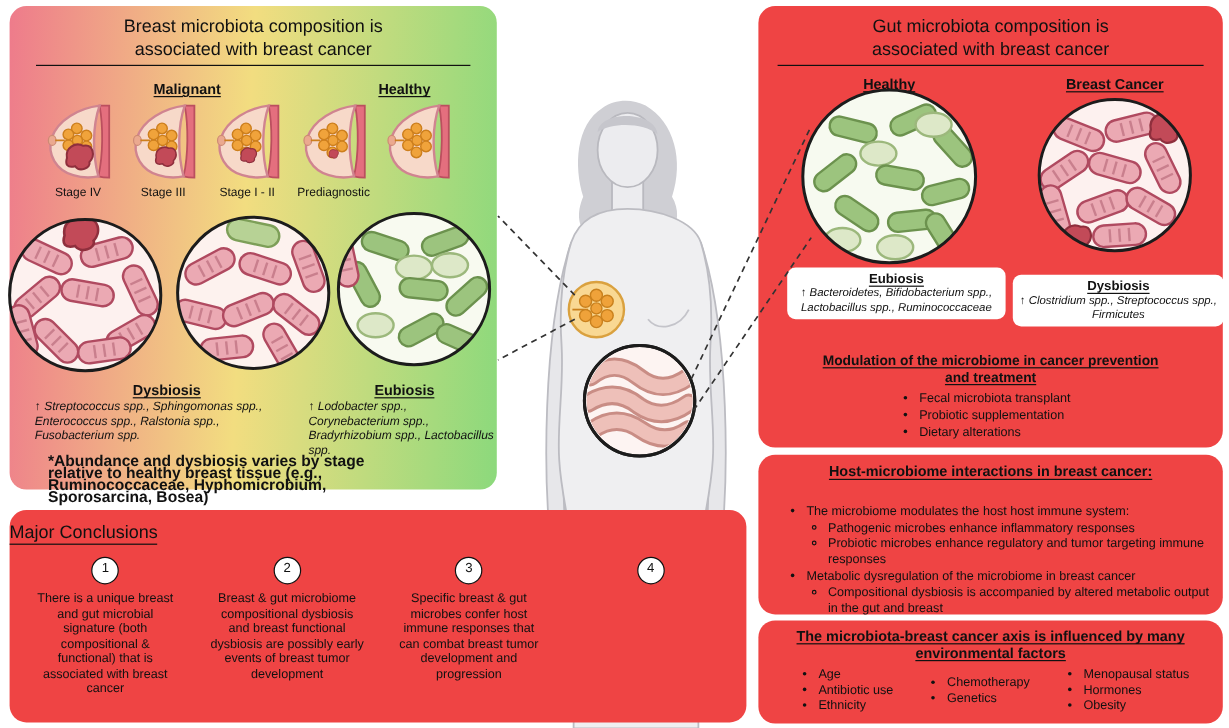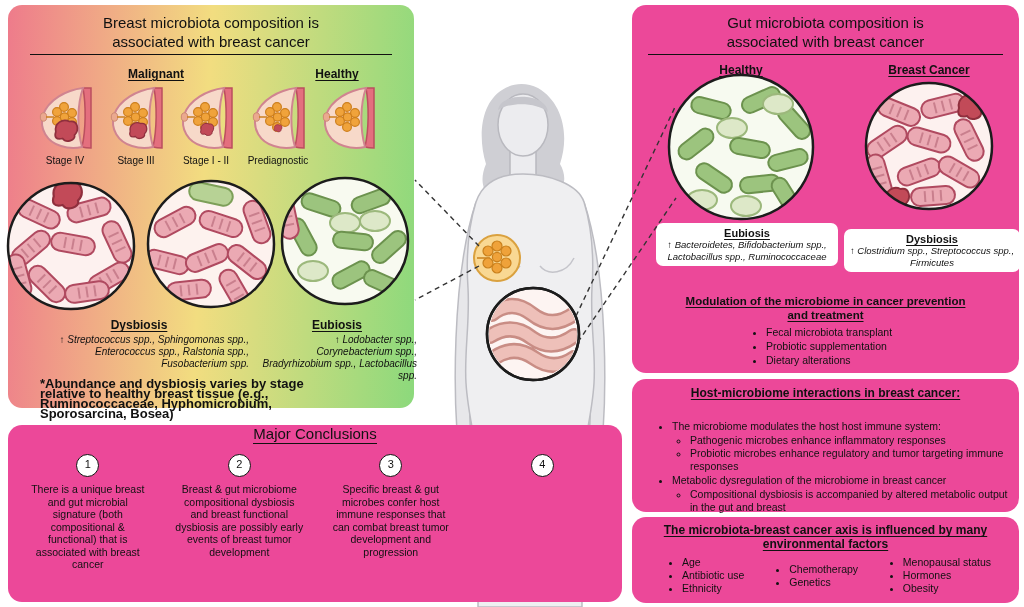--- a/index.html
+++ b/index.html
@@ -1,32 +1,32 @@
 <!DOCTYPE html>
 <html><head>
 <meta charset="utf-8">
 <style>
   html,body{margin:0;padding:0;background:#fff;}
   .canvas{position:relative;width:1024px;height:607px;background:#ffffff;overflow:hidden;
           font-family:"Liberation Sans", sans-serif;color:#111;}
   .abs{position:absolute;}
   .panel{position:absolute;border-radius:14px;z-index:2;}
-  .panel-blue{background:#ec4899;}
+  .panel-blue{background:#ef4444;}
   .panel-left{left:8px;top:5px;width:406px;height:403px;
       background:linear-gradient(93deg,#ee7b8b 0%,#f2dd80 48%,#8cd97c 100%);}
   .panel-gut{left:632px;top:5px;width:387px;height:368px;}
   .panel-host{left:632px;top:379px;width:387px;height:133px;}
   .panel-env{left:632px;top:517px;width:387px;height:86px;}
   .panel-concl{left:8px;top:425px;width:614px;height:177px;}
   .ptitle{text-align:center;font-size:15px;line-height:19px;padding-top:8px;}
   .rule{height:0;border-bottom:1.6px solid #111;margin:3px auto 0;}
   .hdr{font-weight:bold;font-size:12px;text-decoration:underline;text-underline-offset:2px;text-align:center;}
   .subhdr{font-weight:bold;font-size:11.5px;text-decoration:underline;text-underline-offset:2px;text-align:center;line-height:14px;}
   .stage{font-size:10px;text-align:center;}
-  .species{font-size:10px;font-style:italic;text-align:right;line-height:12px;}
+  .species{font-size:10px;font-style:italic;text-align:left;line-height:12px;}
   .footnote{font-size:13px;font-weight:600;line-height:10px;}
   .bio{position:absolute;z-index:2;}
   .whitebox{position:absolute;background:#fff;border-radius:7px;padding:4px 4px;}
   .boxtext{font-size:9.5px;font-style:italic;text-align:center;line-height:11.5px;}
   ul.b1{margin:2px 0 0 0;padding-left:16px;font-size:10.5px;line-height:13px;}
   ul.b1>li{margin:1px 0;}
   ul.b2{margin:0;padding-left:18px;list-style:circle;font-size:10.5px;line-height:13px;}
   .num-circle{width:21px;height:21px;border:1.6px solid #111;border-radius:50%;background:#fff;
       font-size:11px;line-height:19px;text-align:center;margin:0 auto 6px;}
   .concl-item{width:146px;text-align:center;font-size:10.5px;line-height:12.5px;}
@@ -324,21 +324,21 @@
       </ul>
       <ul class="envlist">
         <li class="nowrap">Menopausal status</li>
         <li>Hormones</li>
         <li>Obesity</li>
       </ul>
     </div>
   </div>
 
   <div class="panel panel-blue panel-concl">
-    <div style="text-align:center;">
+    <div style="text-align:left;padding-top:10px">
       <span style="font-size:15px;display:inline-block;border-bottom:1.6px solid #111;padding-bottom:1px">Major Conclusions</span>
     </div>
     <div style="display:flex;justify-content:space-around;padding:10px 4px 0">
       <div class="concl-item">
         <div class="num-circle">1</div>
         <div style="width:118px;margin:4px auto">There is a unique breast and gut microbial signature (both compositional &amp; functional) that is associated with breast cancer</div>
       </div>
       <div class="concl-item">
         <div class="num-circle">2</div>
         <div style="width:128px;margin:0 auto">Breast &amp; gut microbiome compositional dysbiosis and breast functional dysbiosis are possibly early events of breast tumor development</div>

